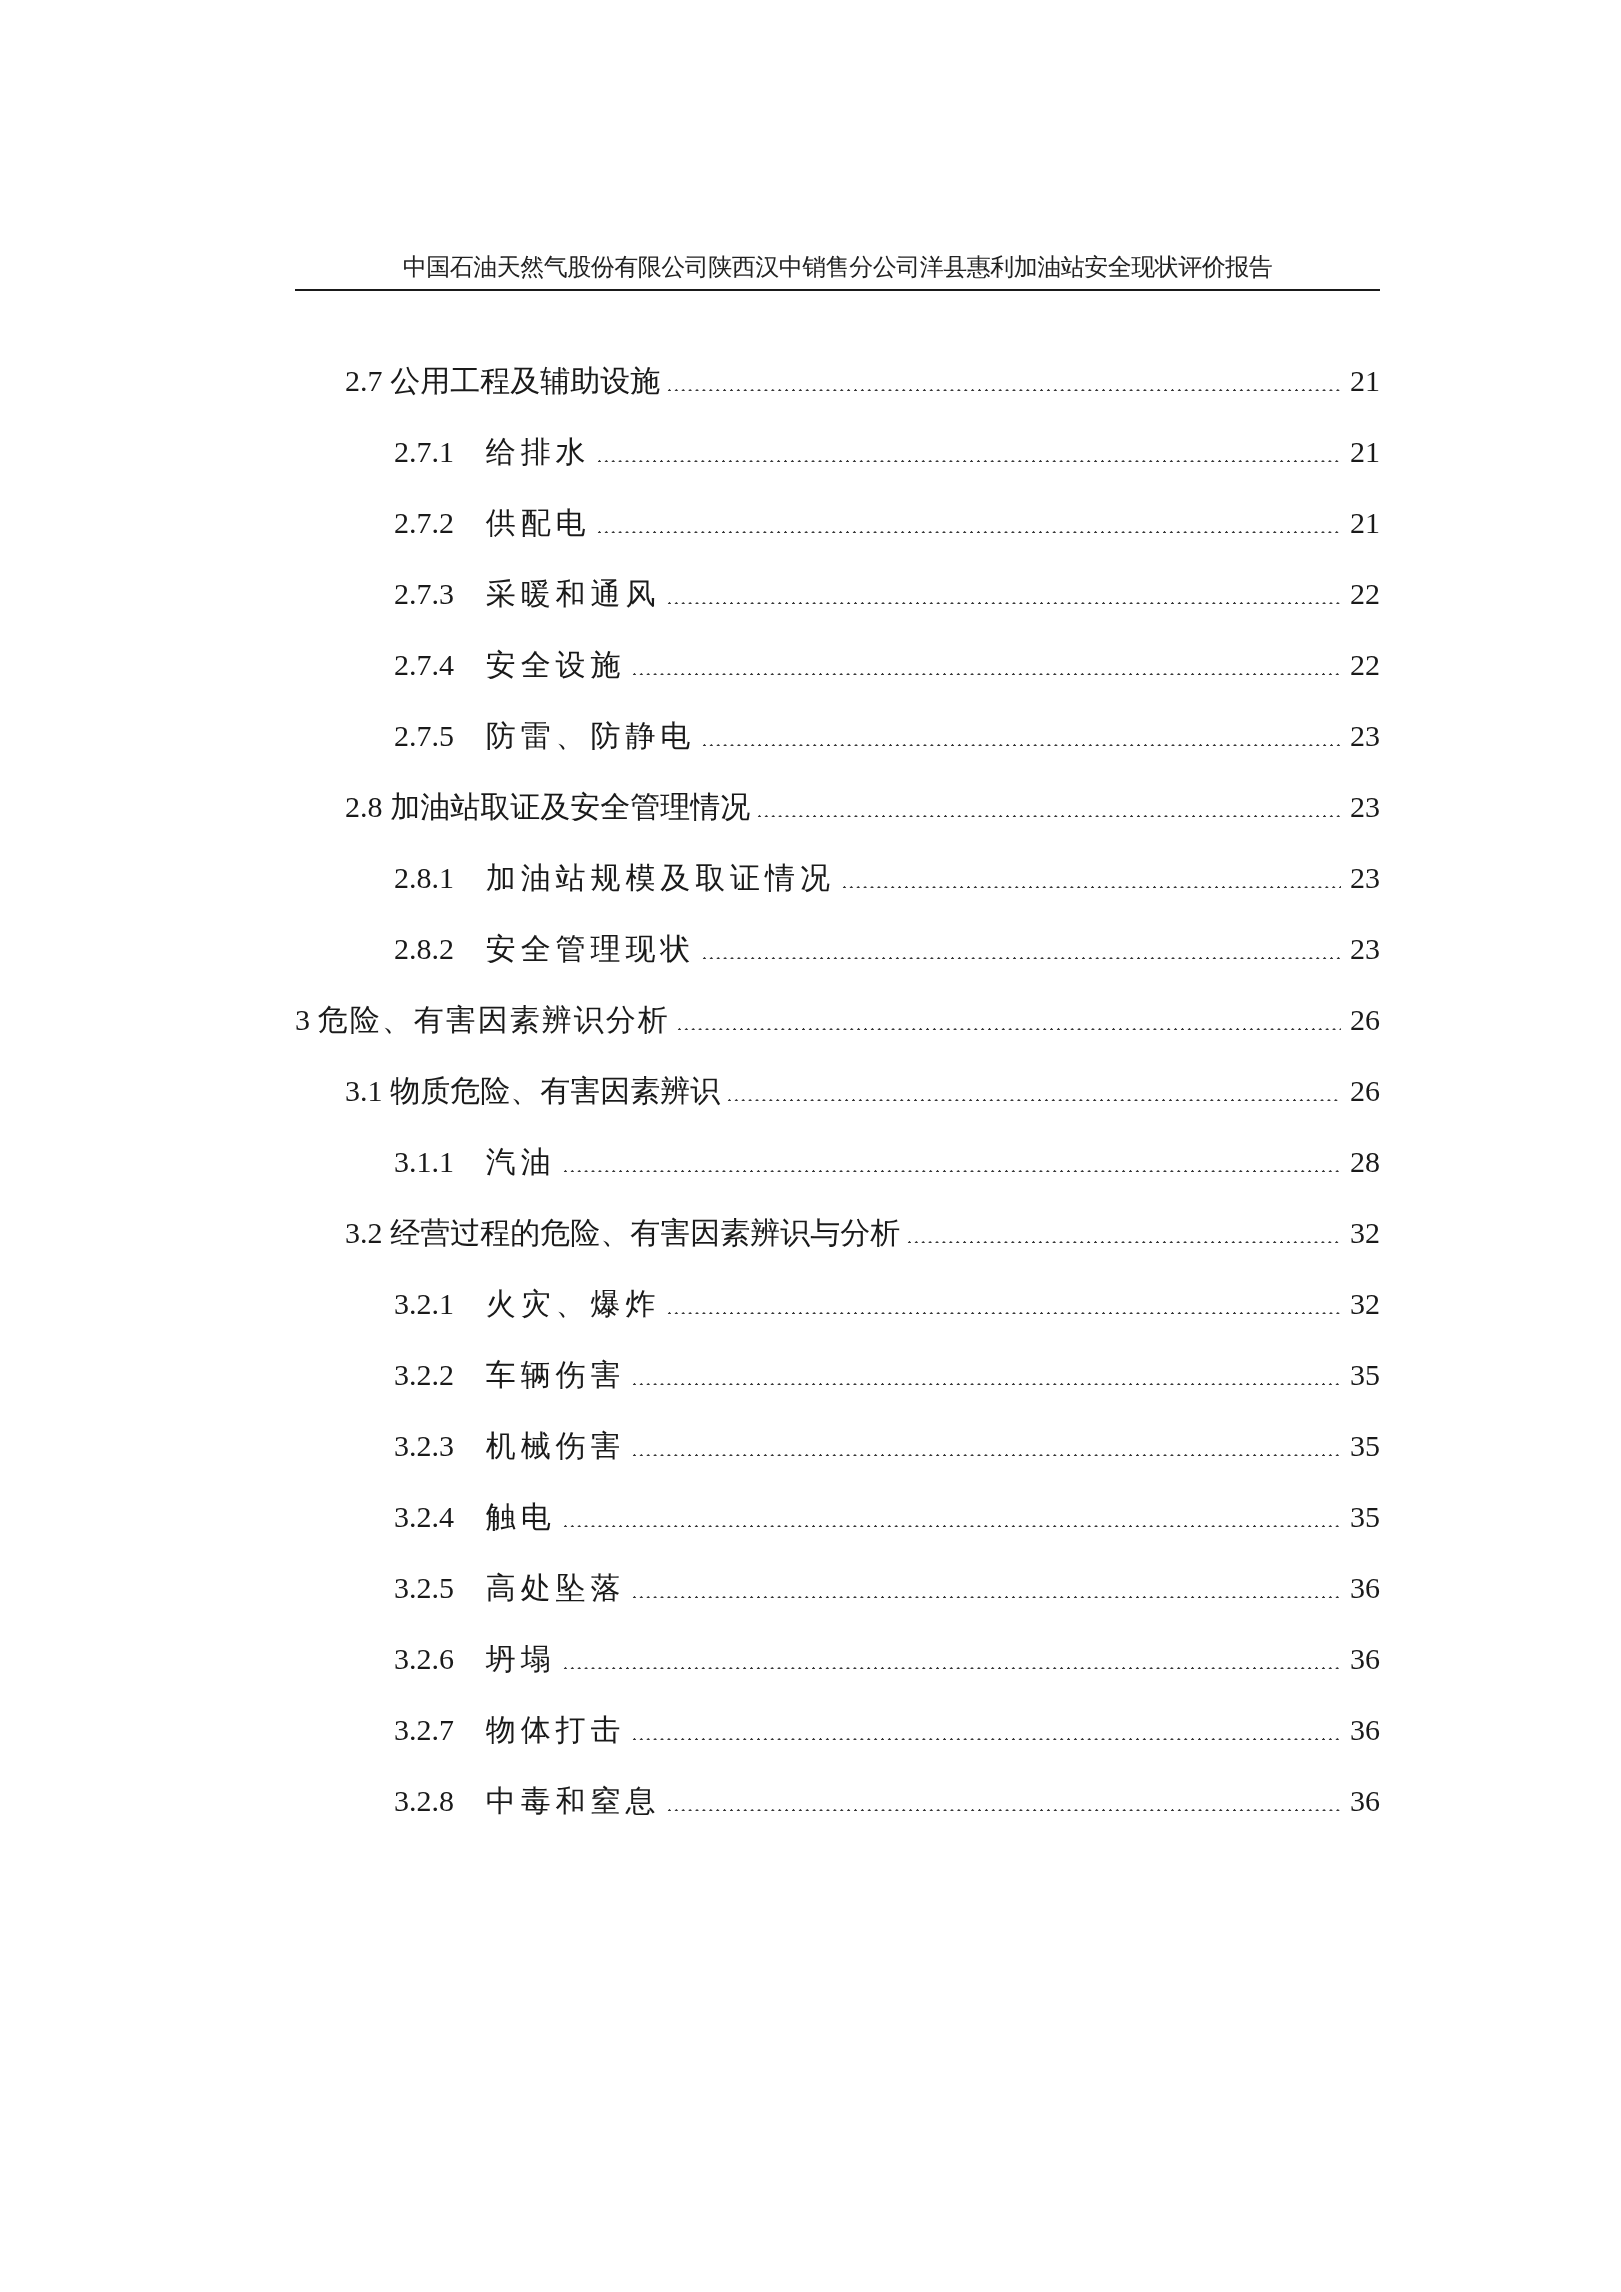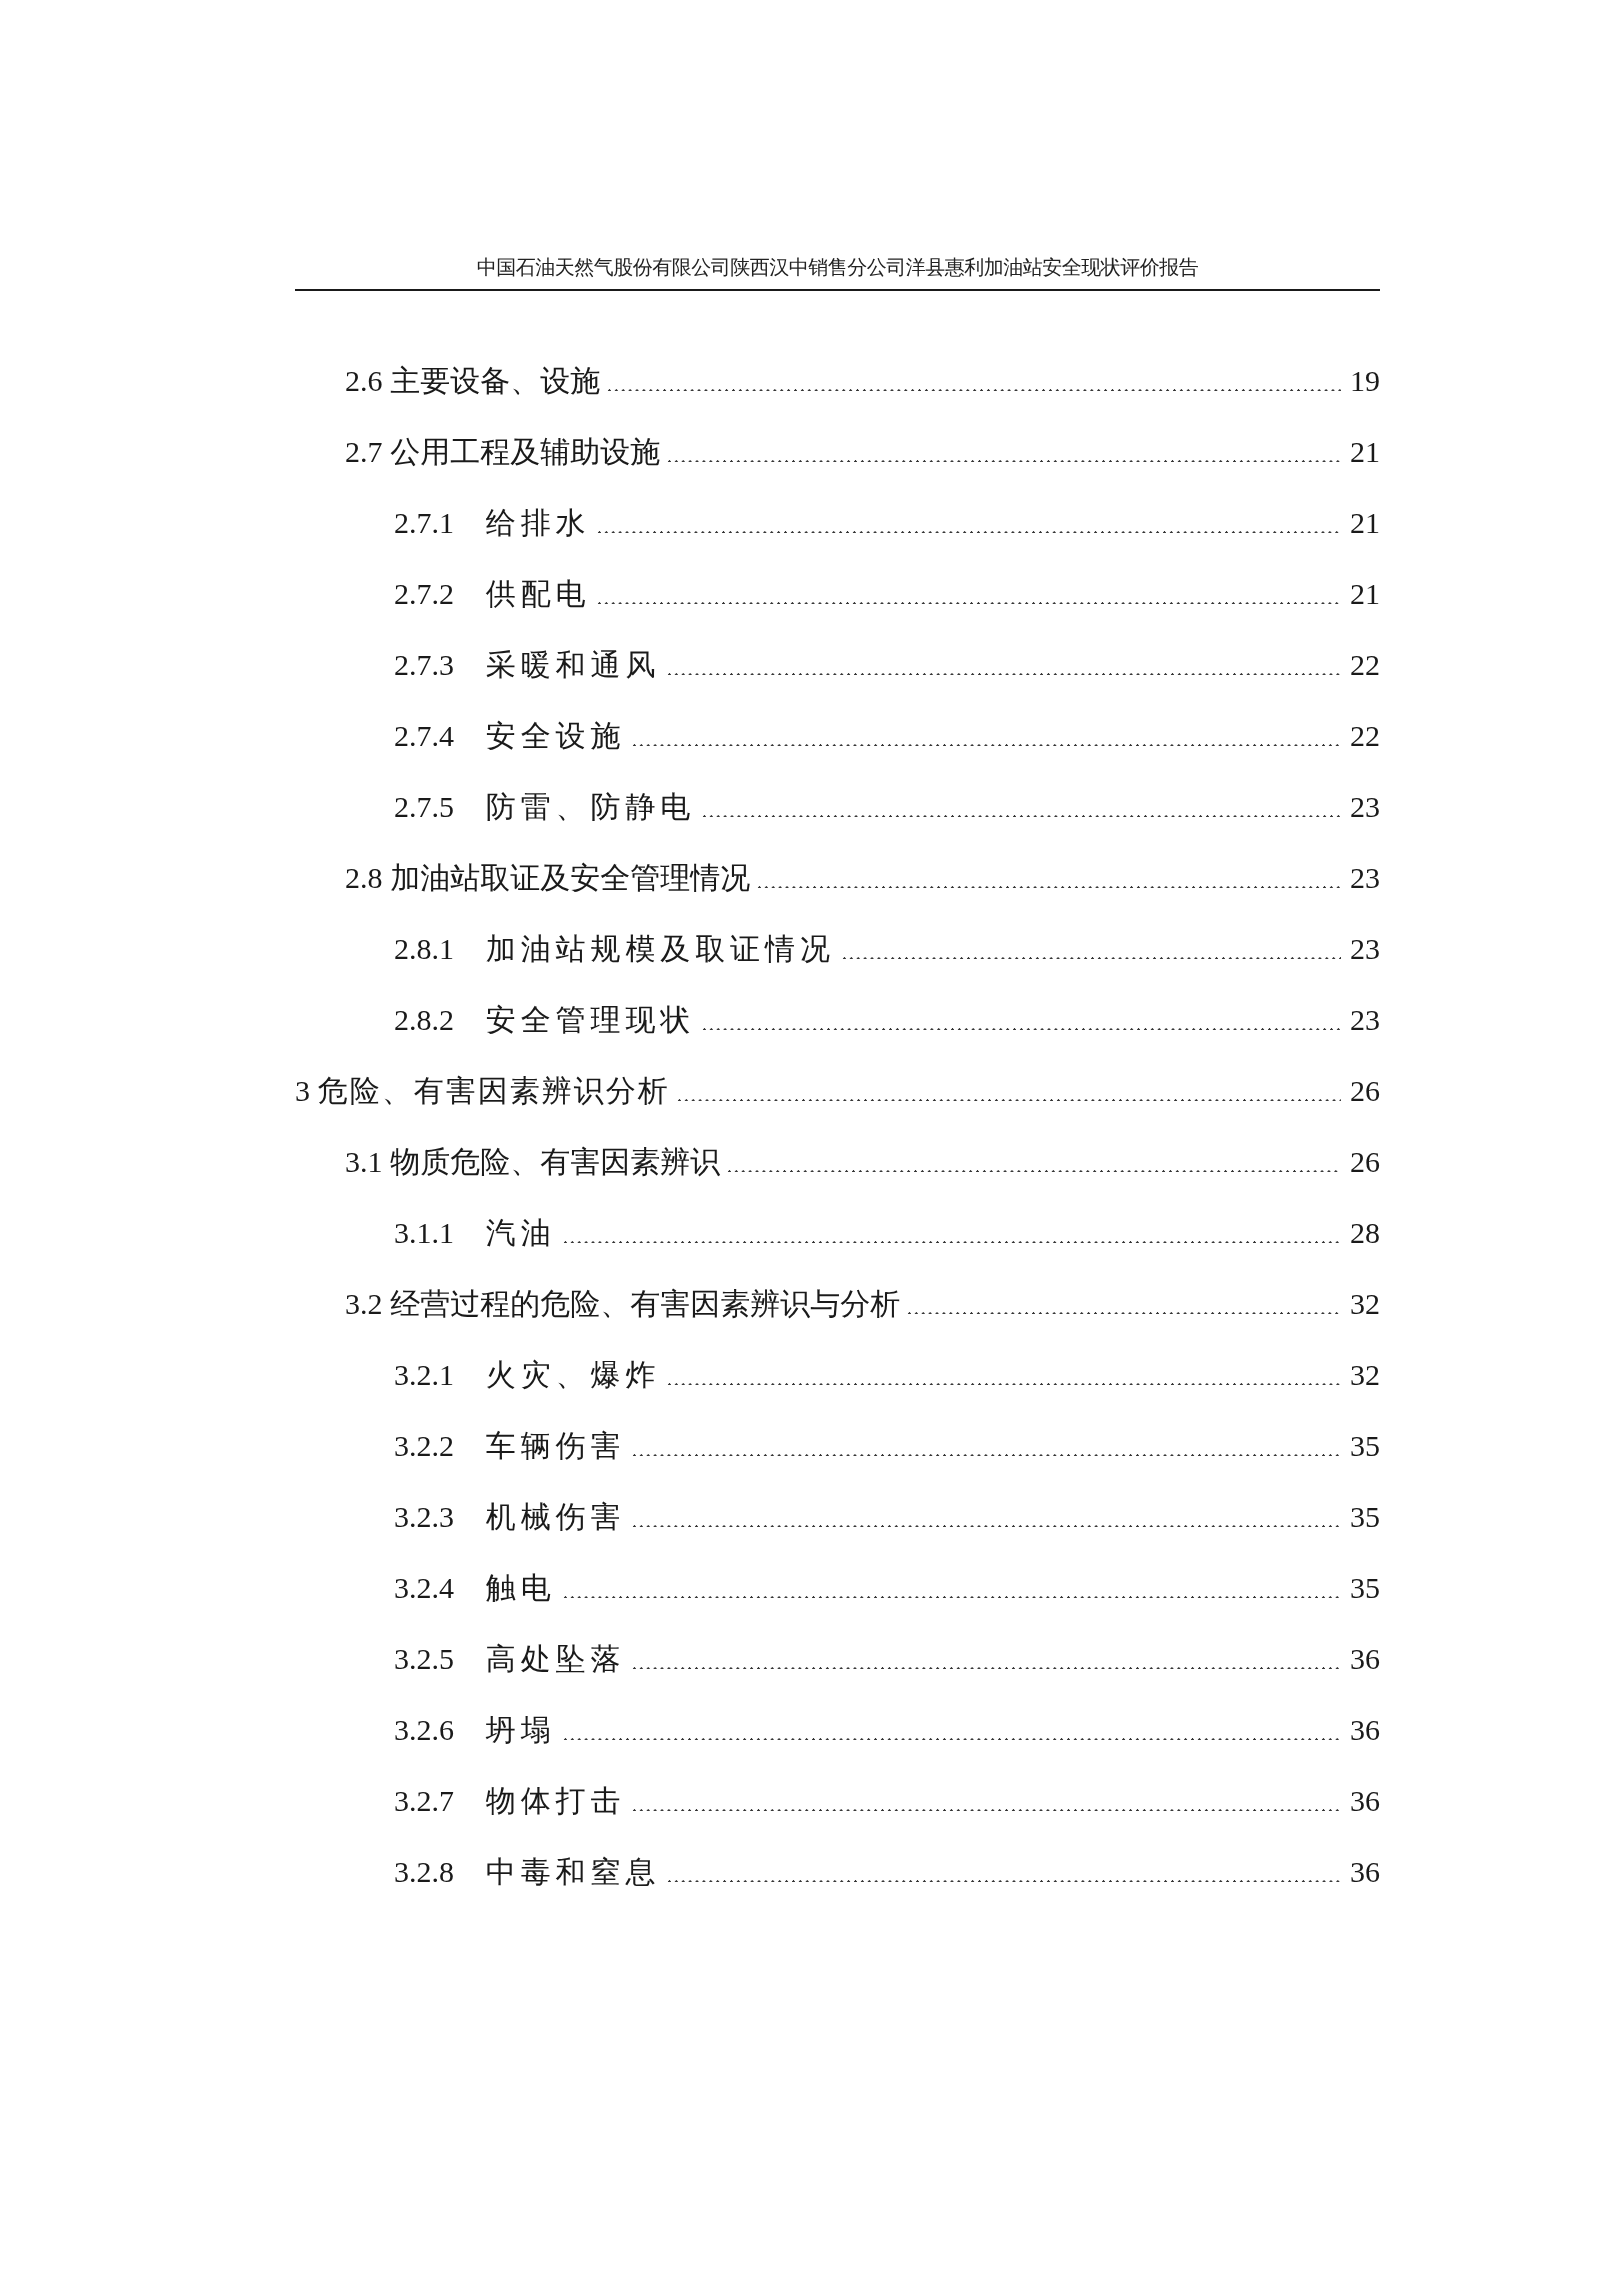--- a/index.html
+++ b/index.html
@@ -14,21 +14,21 @@
       overflow: hidden;
       font-family: "Liberation Serif", "DejaVu Serif", serif;
       color: #1a1a1a;
     }
     .page-header {
       position: absolute;
       left: 295px;
       top: 253px;
       width: 1085px;
       text-align: center;
-      font-size: 20px;
+      font-size: 24px;
       line-height: 29px;
       letter-spacing: -0.5px;
       color: #222;
       white-space: nowrap;
     }
     .header-rule {
       position: absolute;
       left: 295px;
       top: 289px;
       width: 1085px;
@@ -75,26 +75,20 @@
     }
   </style>
 </head>
 <body>
 
 <div class="page-header">中国石油天然气股份有限公司陕西汉中销售分公司洋县惠利加油站安全现状评价报告</div>
 <div class="header-rule"></div>
 
 <div class="toc">
   <div class="toc-row level-2">
-    <span class="toc-num">2.6</span>
-    <span class="toc-title">主要设备、设施</span>
-    <span class="toc-leader"></span>
-    <span class="toc-page">19</span>
-  </div>
-  <div class="toc-row level-2">
     <span class="toc-num">2.7</span>
     <span class="toc-title">公用工程及辅助设施</span>
     <span class="toc-leader"></span>
     <span class="toc-page">21</span>
   </div>
   <div class="toc-row level-3">
     <span class="toc-num">2.7.1</span>
     <span class="toc-title">给排水</span>
     <span class="toc-leader"></span>
     <span class="toc-page">21</span>

